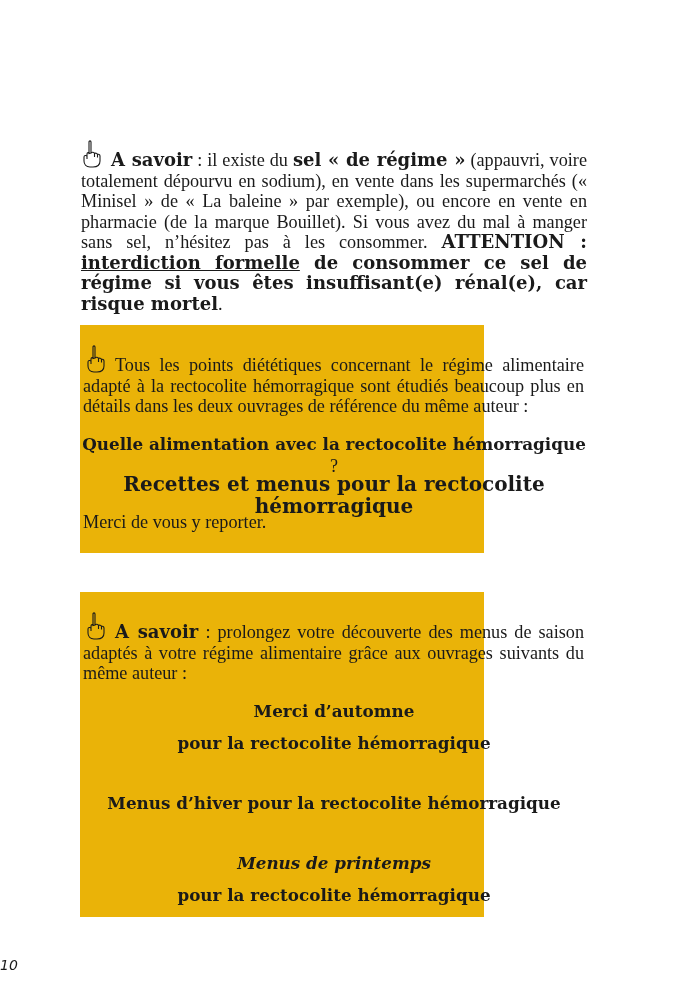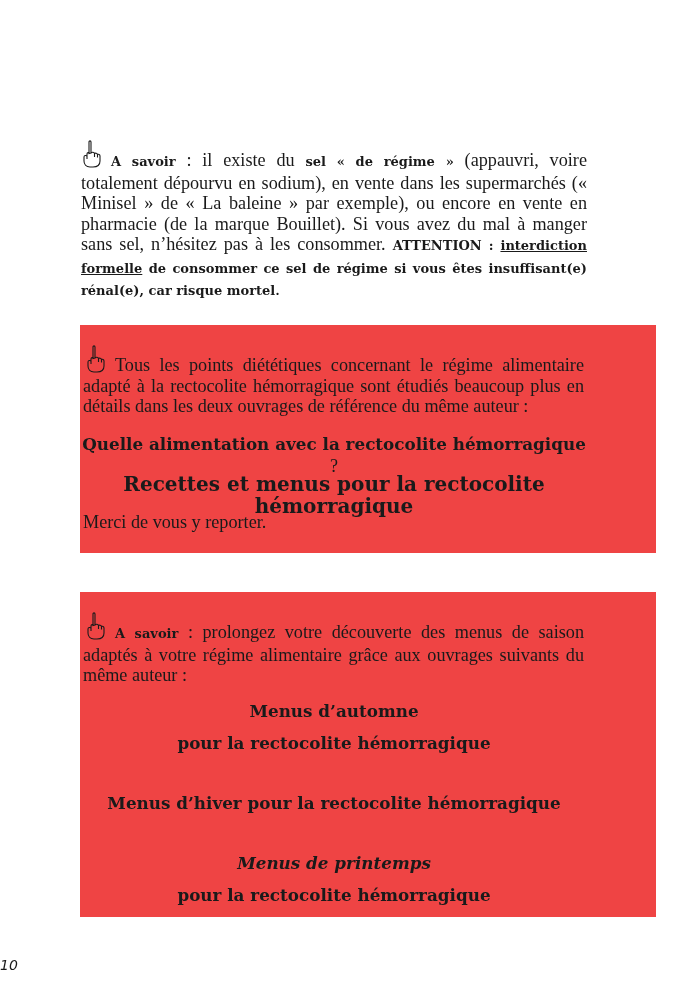--- a/index.html
+++ b/index.html
@@ -11,24 +11,24 @@
     .page { position: absolute; left: 0; top: 0; width: 700px; height: 993px; }
     .para {
       position: absolute; left: 81px; width: 506px;
       font-size: 18.2px; line-height: 20.5px; text-align: justify;
     }
     .hand {
       display: inline-block; width: 20px; height: 28px; vertical-align: -2px;
       margin-right: 10px;
     }
     .hand svg { width: 20px; height: 28px; }
-    .b { font-family: "DejaVu Serif", serif; font-weight: bold; font-size: 13px; }
+    .b { font-family: "DejaVu Serif", serif; font-weight: bold; font-size: 18px; }
     .u { text-decoration: underline; }
     .box {
-      position: absolute; left: 80px; width: 548px; background: #ef4444; padding-left: 28px;
+      position: absolute; left: 80px; width: 404px; background: #eab308;
     }
     .box .inner { position: absolute; left: 3px; width: 501px; font-size: 18.2px; line-height: 20.5px; }
     .center-title {
       position: absolute; left: 0; width: 508px; text-align: center;
       font-family: "DejaVu Serif", serif; font-weight: bold; font-size: 16.8px; line-height: 22px;
     }
     .center-title .q { font-family: "Liberation Serif", serif; font-weight: normal; font-size: 18px; }
     .pagenum {
       position: absolute; left: 0; width: 700px; top: 957px; 
       font-family: "DejaVu Sans", sans-serif; font-style: italic; font-size: 14px;
@@ -61,21 +61,21 @@
   </div>
 
   <div class="box" style="top:592px; height:325px;">
     <div class="inner" style="top:20px; text-align:justify;">
       <span class="hand" style="margin-left:2px;">
         <svg viewBox="0 0 20 28">
             <path d="M8 2 C8 0.5 10 0.5 10 2 L10 13 M10 13 C11 12 13 12 13.5 13.5 C14.5 12.8 16 13 16.5 14.5 C17.5 14 19 14.5 19 16 L19 21 C19 25 16 27 12 27 L9 27 C5 27 3 24 3 21 L3 17 C3 15.5 5 15 6 16 L6 14 C6 12.5 8 12 8 13.5 Z M8 2 L8 14 M13.5 13.5 L13.5 17 M16.5 14.5 L16.5 17.5 M6 16 L6 19" fill="none" stroke="#1a1a1a" stroke-width="1.1"></path>
           </svg>
       </span><span class="b">A savoir</span><span> : prolongez votre découverte des menus de saison adaptés à votre régime alimentaire grâce aux ouvrages suivants du même auteur :</span>
     </div>
-    <div class="center-title" style="top:108px;">Menus d’automne</div>
+    <div class="center-title" style="top:108px;">Merci d’automne</div>
     <div class="center-title" style="top:140px;">pour la rectocolite hémorragique</div>
     <div class="center-title" style="top:200px;">Menus d’hiver pour la rectocolite hémorragique</div>
     <div class="center-title" style="top:260px;font-style:italic;">Menus de printemps</div>
     <div class="center-title" style="top:292px;">pour la rectocolite hémorragique</div>
   </div>
 
   <div class="pagenum">10</div>
 </div>
 
 </body></html>

